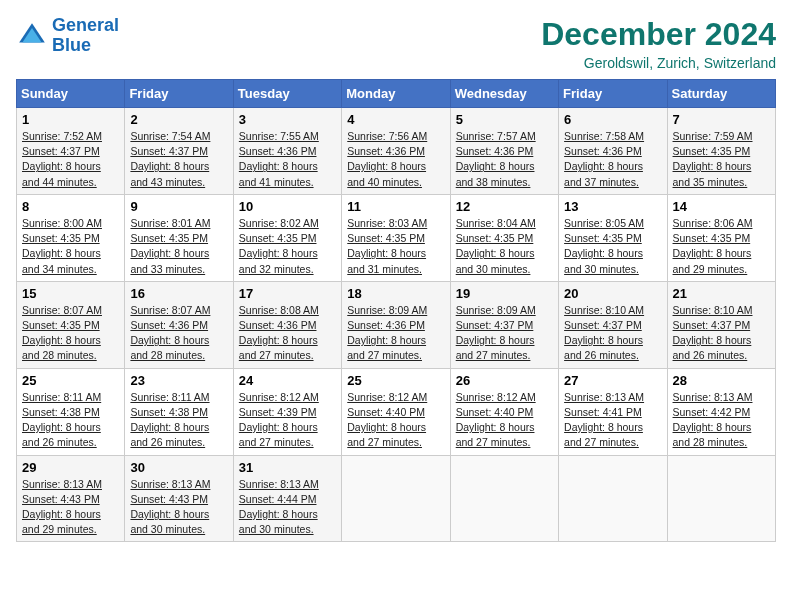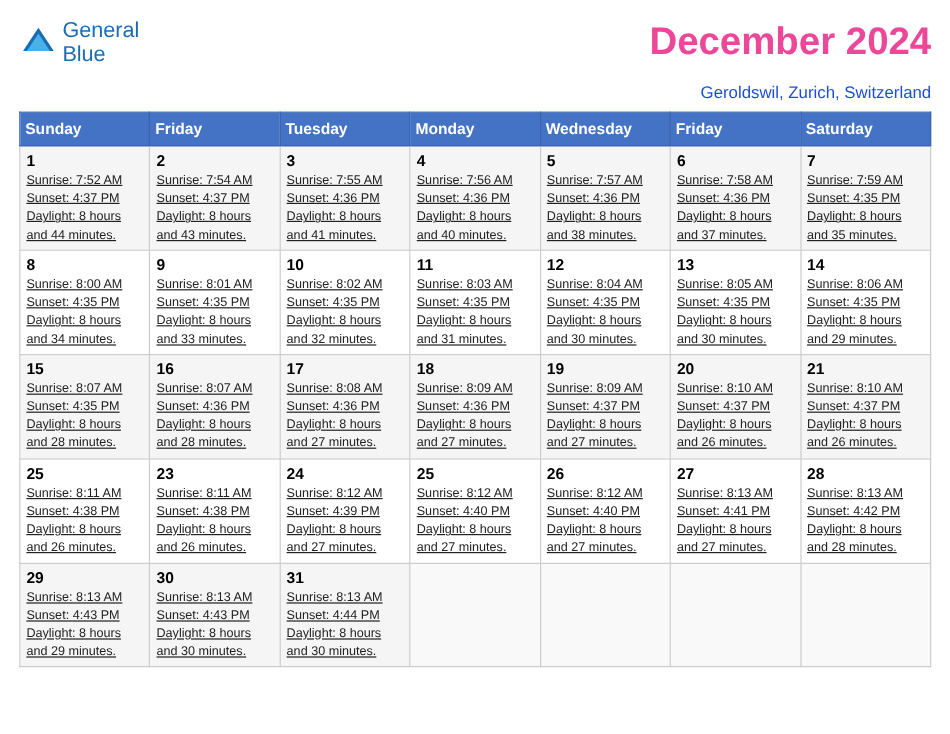--- a/index.html
+++ b/index.html
@@ -16,43 +16,43 @@
       align-items: flex-start;
       margin-bottom: 8px;
     }
     .logo {
       display: flex;
       align-items: center;
       gap: 4px;
     }
     .logo-text {
       font-size: 18px;
-      font-weight: normal;
+      font-weight: bold;
       color: #1a1a1a;
       line-height: 1.1;
     }
     .logo-text span {
       color: #1a6bb5;
     }
     .logo-icon {
       width: 32px;
       height: 32px;
     }
     .title-area {
       text-align: right;
     }
     .month-title {
       font-size: 32px;
       font-weight: bold;
-      color: #ec4899;
+      color: #0f766e;
     }
     .location {
       font-size: 14px;
-      color: #1d4ed8;
-      margin-top: 16px;
+      color: #0f766e;
+      margin-top: 2px;
     }
     .calendar {
       width: 100%;
       border-collapse: collapse;
       font-size: 11px;
     }
     .calendar thead tr th {
       background-color: #4472C4;
       color: #fff;
       font-weight: bold;

